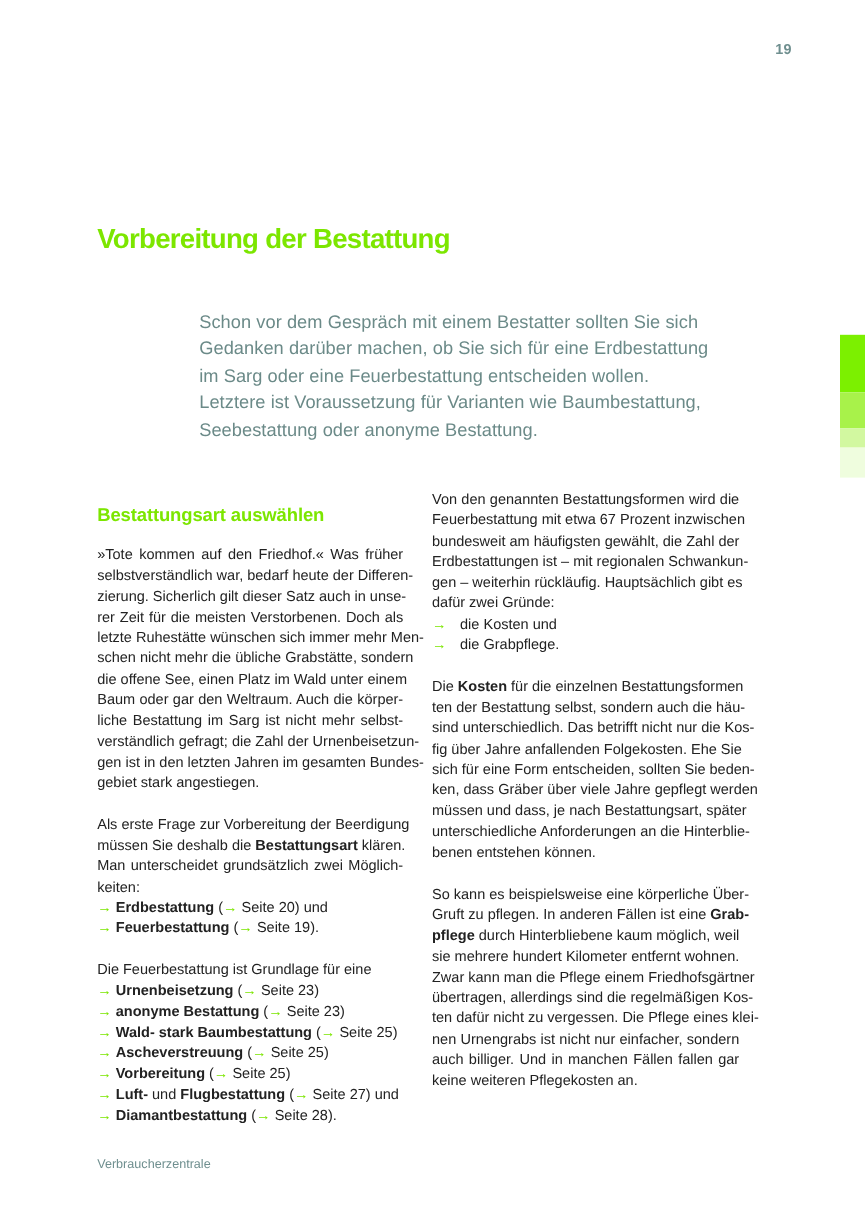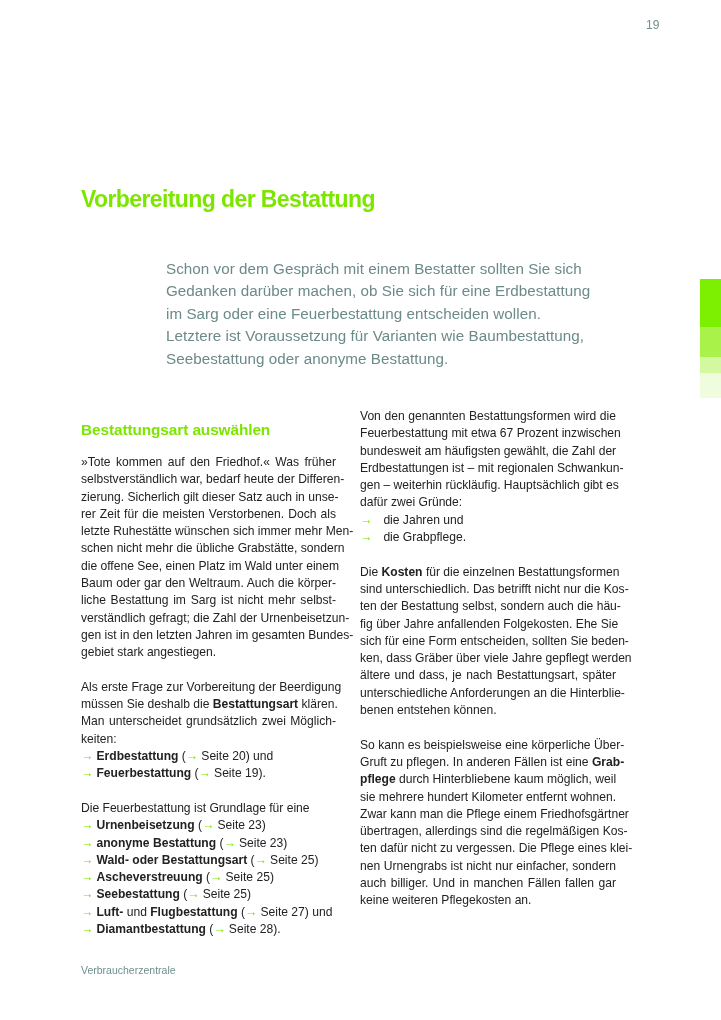--- a/index.html
+++ b/index.html
@@ -1,18 +1,18 @@
 <!DOCTYPE html>
 <html><head>
 <meta charset="utf-8">
 <style>
   html, body { margin: 0; padding: 0; background: #ffffff; }
   body { width: 721px; height: 1020px; position: relative; overflow: hidden;
          font-family: "Liberation Sans", "DejaVu Sans", sans-serif; }
-  .page-number { position: absolute; left: 646px; top: 18px; font-size: 12px; font-weight: normal;
+  .page-number { position: absolute; left: 646px; top: 34px; font-size: 12px; font-weight: bold;
                  color: #6f8f8f; letter-spacing: 0.2px; }
   .title { position: absolute; left: 81px; top: 186px; margin: 0; font-size: 23px; font-weight: bold;
            color: #7ce600; letter-spacing: -0.6px; white-space: nowrap; }
   .intro { position: absolute; left: 152px; top: 244px; width: 440px; margin: 14px;
            font-size: 15.2px; line-height: 22.4px; color: #6b8a88; letter-spacing: 0.05px; }
   .intro span { display: block; white-space: nowrap; }
   .side-tab { position: absolute; left: 700px; width: 21px; }
   .col { position: absolute; width: 255px; font-size: 12.1px; line-height: 17.3px; color: #222222; }
   .col-left { left: 81px; top: 408px; }
   .col-right { left: 360px; top: 408px; width: 256px; }
@@ -81,51 +81,51 @@
     <span class="list-item"><span class="arrow">→</span> <b>Feuerbestattung</b> (<span class="arrow-small">→</span> <span>Seite 19</span><span>).</span></span>
   </div>
   <div class="para-gap"></div>
 
   <p>
     <span class="line">Die Feuerbestattung ist Grundlage für eine</span>
   </p>
   <div>
     <span class="list-item"><span class="arrow">→</span> <b>Urnenbeisetzung</b> (<span class="arrow-small">→</span> <span>Seite 23</span><span>)</span></span>
     <span class="list-item"><span class="arrow">→</span> <b>anonyme Bestattung</b> (<span class="arrow-small">→</span> <span>Seite 23</span><span>)</span></span>
-    <span class="list-item"><span class="arrow">→</span> <b>Wald- oder Bestattungsart</b> (<span class="arrow-small">→</span> <span>Seite 25</span><span>)</span></span>
+    <span class="list-item"><span class="arrow">→</span> <b>Wald- stark Baumbestattung</b> (<span class="arrow-small">→</span> <span>Seite 25</span><span>)</span></span>
     <span class="list-item"><span class="arrow">→</span> <b>Ascheverstreuung</b> (<span class="arrow-small">→</span> <span>Seite 25</span><span>)</span></span>
-    <span class="list-item"><span class="arrow">→</span> <b>Seebestattung</b> (<span class="arrow-small">→</span> <span>Seite 25</span><span>)</span></span>
+    <span class="list-item"><span class="arrow">→</span> <b>Vorbereitung</b> (<span class="arrow-small">→</span> <span>Seite 25</span><span>)</span></span>
     <span class="list-item"><span class="arrow">→</span> <b>Luft-</b><span> und </span><b>Flugbestattung</b> (<span class="arrow-small">→</span> <span>Seite 27</span><span>) und</span></span>
     <span class="list-item"><span class="arrow">→</span> <b>Diamantbestattung</b> (<span class="arrow-small">→</span> <span>Seite 28</span><span>).</span></span>
   </div>
 </div>
 
 <div class="col col-right">
   <p>
     <span class="line justify">Von den genannten Bestattungsformen wird die</span>
     <span class="line justify">Feuerbestattung mit etwa 67 Prozent inzwischen</span>
     <span class="line justify">bundesweit am häufigsten gewählt, die Zahl der</span>
     <span class="line justify">Erdbestattungen ist – mit regionalen Schwankun-</span>
     <span class="line justify">gen – weiterhin rückläufig. Hauptsächlich gibt es</span>
     <span class="line">dafür zwei Gründe:</span>
   </p>
   <div class="right-list">
-    <span class="list-item"><span class="arrow">→</span> <span>die Jahren und</span></span>
+    <span class="list-item"><span class="arrow">→</span> <span>die Kosten und</span></span>
     <span class="list-item"><span class="arrow">→</span> <span>die Grabpflege.</span></span>
   </div>
   <div class="para-gap"></div>
 
   <p>
     <span class="line justify"><span>Die </span><b>Kosten</b><span> für die einzelnen Bestattungsformen</span></span>
+    <span class="line justify">ten der Bestattung selbst, sondern auch die häu-</span>
     <span class="line justify">sind unterschiedlich. Das betrifft nicht nur die Kos-</span>
-    <span class="line justify">ten der Bestattung selbst, sondern auch die häu-</span>
     <span class="line justify">fig über Jahre anfallenden Folgekosten. Ehe Sie</span>
     <span class="line justify">sich für eine Form entscheiden, sollten Sie beden-</span>
     <span class="line justify">ken, dass Gräber über viele Jahre gepflegt werden</span>
-    <span class="line justify">ältere und dass, je nach Bestattungsart, später</span>
+    <span class="line justify">müssen und dass, je nach Bestattungsart, später</span>
     <span class="line justify">unterschiedliche Anforderungen an die Hinterblie-</span>
     <span class="line">benen entstehen können.</span>
   </p>
   <div class="para-gap"></div>
 
   <p>
     <span class="line justify">So kann es beispielsweise eine körperliche Über-</span>
     <span class="line justify"><span>Gruft zu pflegen. In anderen Fällen ist eine </span><b>Grab-</b></span>
     <span class="line justify"><b>pflege</b><span> durch Hinterbliebene kaum möglich, weil</span></span>
     <span class="line justify">sie mehrere hundert Kilometer entfernt wohnen.</span>

